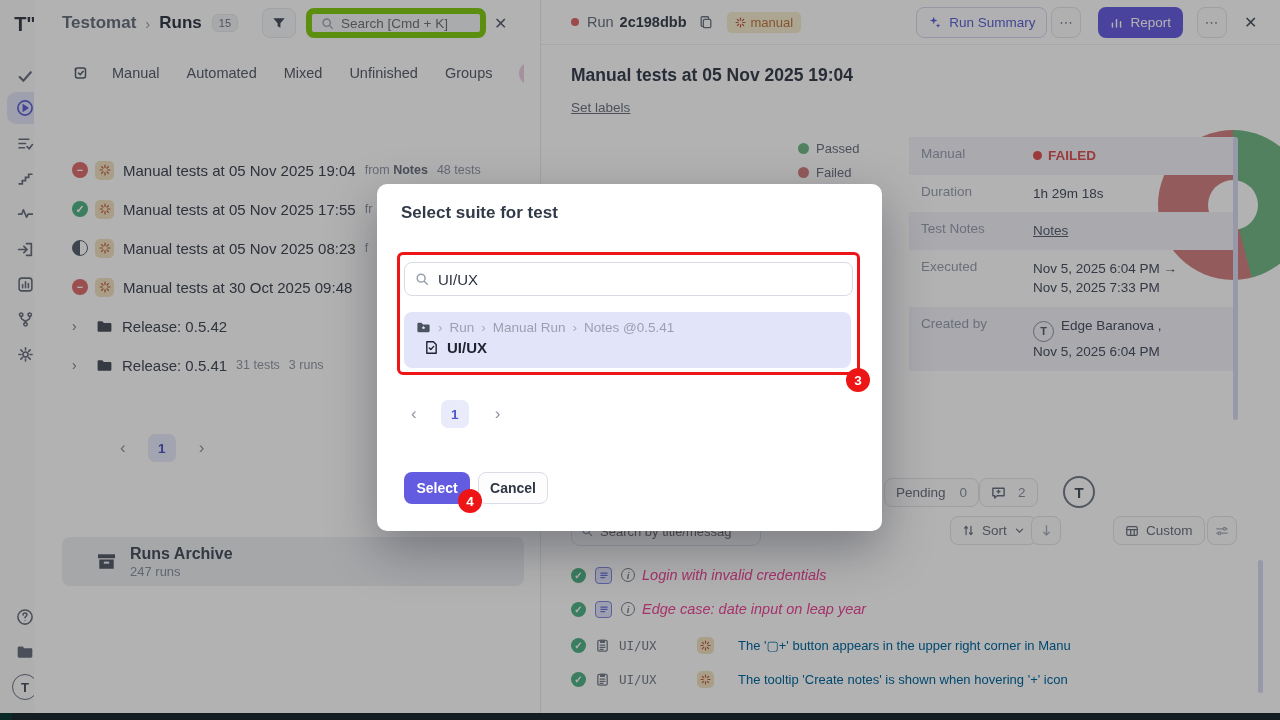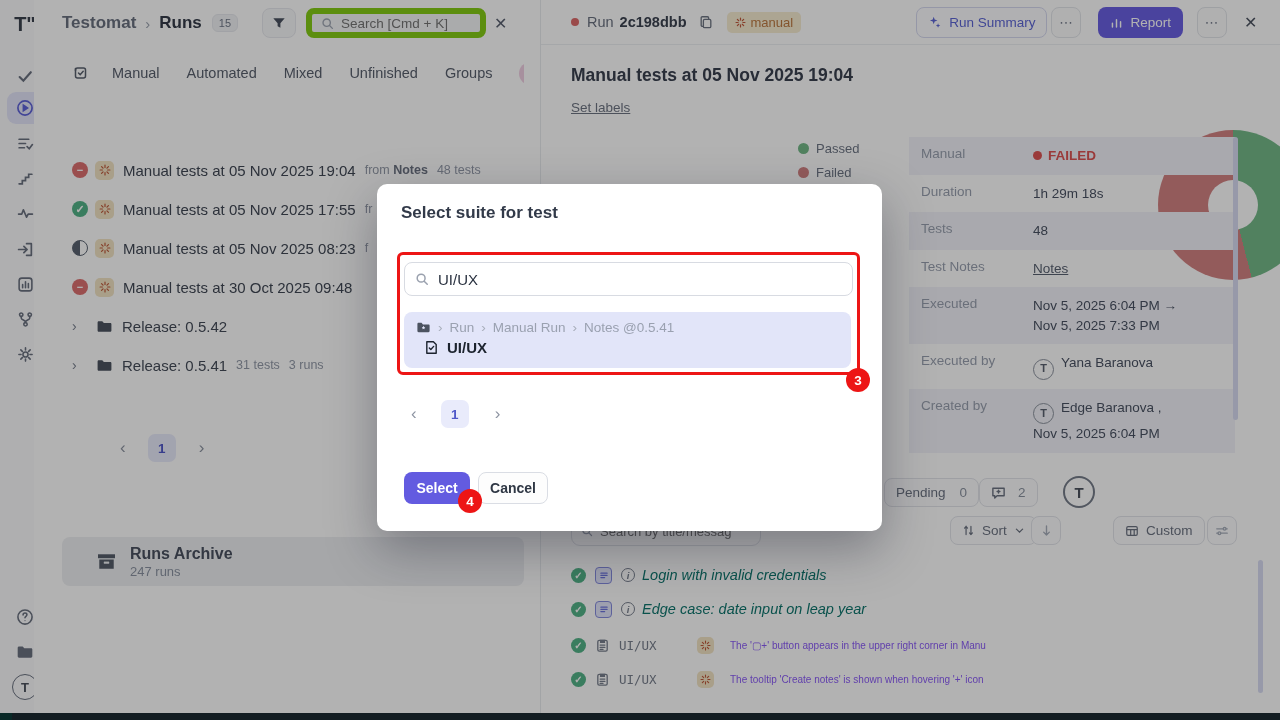--- a/index.html
+++ b/index.html
@@ -85,22 +85,22 @@
   .failed-dot { width:9px; height:9px; border-radius:50%; background:#dd5454; margin-right:6px; }
   .mini-avatar { width:21px; height:21px; border-radius:50%; border:1.5px solid #8d939f; color:#5b6270; font-weight:800; font-size:11px; display:inline-flex; align-items:center; justify-content:center; margin-right:7px; vertical-align:-5px; }
 
   .pill { border:1px solid #e2e4ea; border-radius:8px; height:29px; display:flex; align-items:center; background:#fdfdfe; color:#6c7382; font-size:13.5px; padding:0 11px; }
   .rp-search { position:absolute; left:30px; top:516px; width:190px; height:30px; border:1px solid #e2e4ea; border-radius:9px; display:flex; align-items:center; padding:0 9px; color:#a0a7b4; background:#fff; }
   .rp-search input { border:none; outline:none; background:transparent; font-size:13px; color:#8a92a0; width:150px; font-family:"Liberation Sans",sans-serif; }
 
   .testrow { position:absolute; left:30px; height:24px; display:flex; align-items:center; white-space:nowrap; }
   .t-check { width:15px; height:15px; border-radius:50%; background:#54b388; color:#fff; font-size:10px; font-weight:700; display:flex; align-items:center; justify-content:center; flex:none; }
   .suite-tag { font-family:"DejaVu Sans Mono", monospace; font-size:12.5px; color:#79808e; margin-left:9px; width:78px; }
-  .t-title { font-size:10px; color:#8b5cf6; margin-left:16px; }
-  .t-title-muted { font-size:14.5px; color:#0f766e; font-style:italic; margin-left:7px; }
+  .t-title { font-size:13px; color:#0369a1; margin-left:24px; }
+  .t-title-muted { font-size:14.5px; color:#ec4899; font-style:italic; margin-left:7px; }
   .info-ic { width:14px; height:14px; border-radius:50%; border:1.3px solid #79808e; color:#79808e; font-size:9.5px; font-style:italic; font-weight:700; display:flex; align-items:center; justify-content:center; margin-left:9px; flex:none; }
   .note-ic { width:17px; height:17px; border-radius:4px; background:#e3e6fb; border:1.3px solid #868cdf; margin-left:9px; flex:none; display:flex; align-items:center; justify-content:center; color:#6d74dd; }
 
   .scrollbar { position:absolute; width:5px; border-radius:3px; background:#d9dcf3; }
 
   .bottomstrip { position:absolute; left:0; bottom:0; width:1280px; height:7px; background:#1c2a31; z-index:2; }
   .bottomstrip .teal { position:absolute; left:0; bottom:0; width:12px; height:7px; background:#0e3c38; }
 
   
   .overlay { position:absolute; left:0; top:0; width:1280px; height:720px; background:rgba(0,0,0,0.30); z-index:5; }
@@ -405,34 +405,26 @@
         <span class="sval failed-val">
             <span class="failed-dot"></span>
             <span>FAILED</span>
           </span>
       </div>
       <div class="srow">
         <span class="slabel">Duration</span>
         <span class="sval">1h 29m 18s</span>
       </div>
       <div class="srow">
-        <span class="slabel">Tests</span>
-        <span class="sval">48</span>
-      </div>
-      <div class="srow">
         <span class="slabel">Test Notes</span>
         <span class="sval"><span class="link">Notes</span></span>
       </div>
       <div class="srow">
         <span class="slabel">Executed</span>
         <span class="sval"><span>Nov 5, 2025 6:04 PM →</span><br><span>Nov 5, 2025 7:33 PM</span></span>
-      </div>
-      <div class="srow">
-        <span class="slabel">Executed by</span>
-        <span class="sval"><span class="mini-avatar">T</span><span>Yana Baranova</span></span>
       </div>
       <div class="srow">
         <span class="slabel">Created by</span>
         <span class="sval"><span class="mini-avatar">T</span><span>Edge Baranova ,</span><br><span>Nov 5, 2025 6:04 PM</span></span>
       </div>
     </div>
     <div class="scrollbar" style="left:692px; top:137px; height:283px;"></div>
 
     <div class="pill abs" style="left:343px; top:478px;">
       <span>Pending</span>

